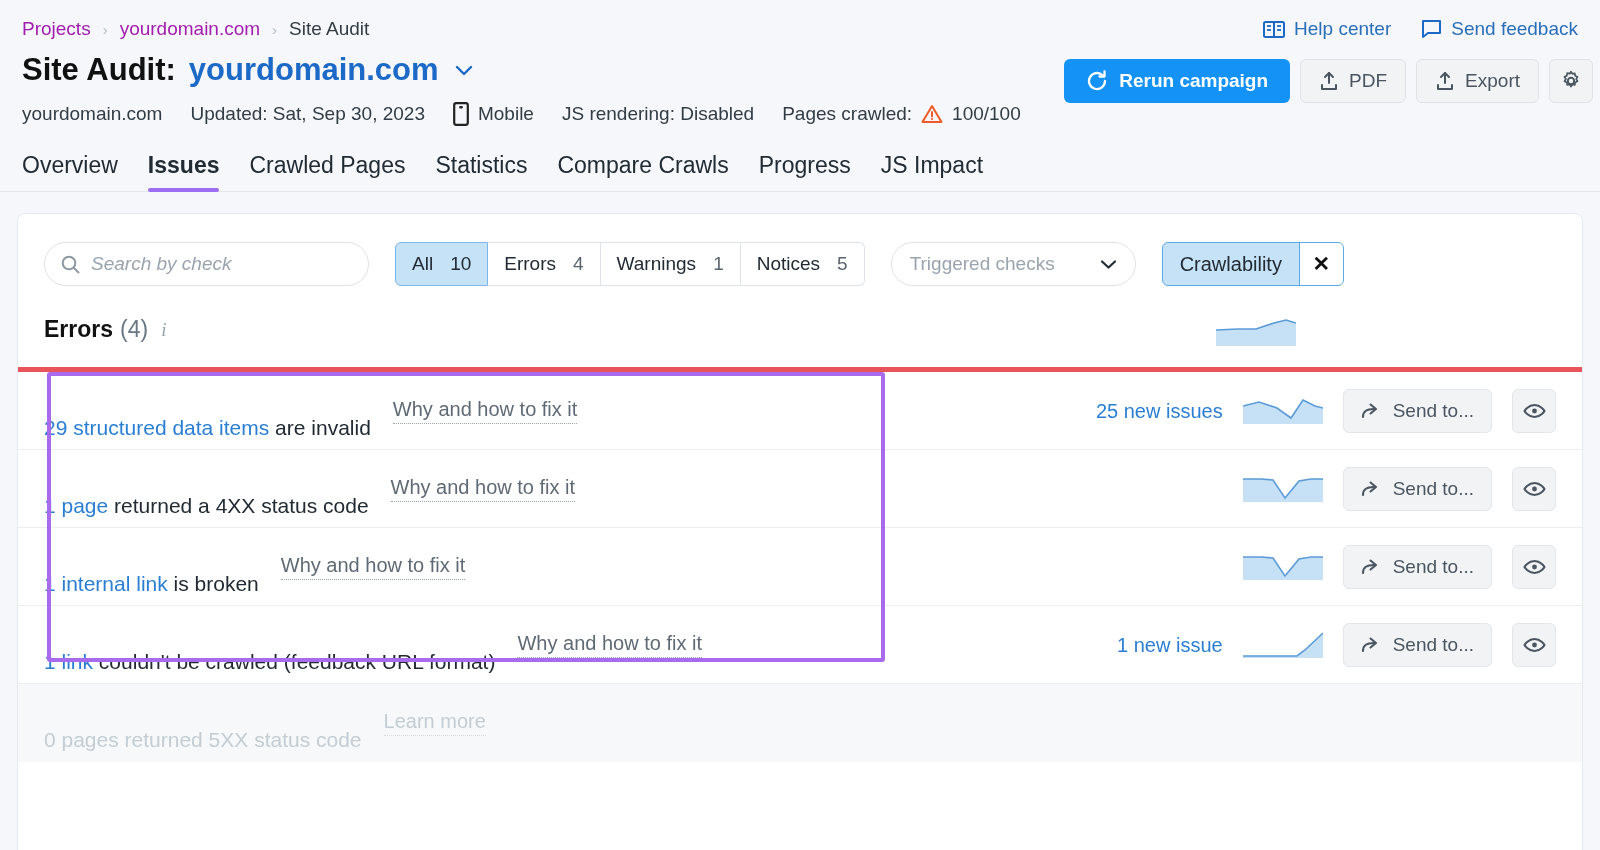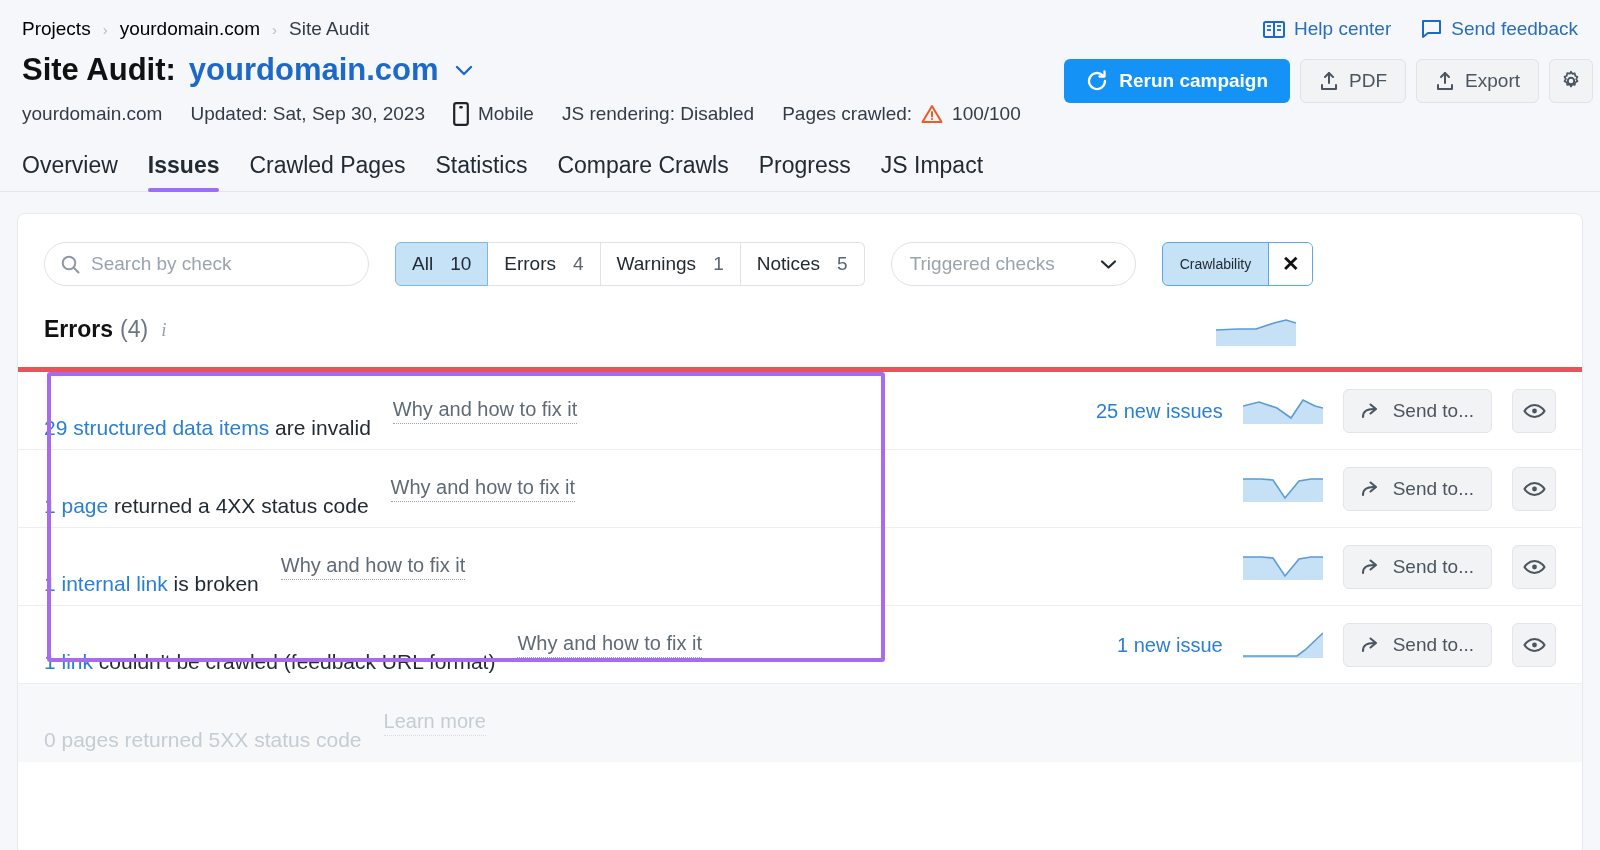--- a/index.html
+++ b/index.html
@@ -10,21 +10,21 @@
     color: #1a1a1a;
     overflow: hidden;
   }
 
   
   .breadcrumb {
     display: flex; align-items: center; gap: 12px;
     padding: 18px 22px 0 22px;
     font-size: 19px; color: #6b7683;
   }
-  .crumb-link { color: #000000; cursor: pointer; }
+  .crumb-link { color: #a21caf; cursor: pointer; }
   .crumb-sep { color: #b3bcc6; font-size: 15px; }
   .crumb-current { color: #333c45; }
 
   
   .help-links {
     position: absolute; right: 22px; top: 18px;
     display: flex; align-items: center; gap: 30px;
     font-size: 19px; color: #2a6ebb;
   }
   .help-link { display: flex; align-items: center; gap: 9px; cursor: pointer; color: #2a6ebb; }
@@ -105,20 +105,21 @@
   .search-box {
     display: flex; align-items: center; gap: 11px;
     width: 325px; height: 44px;
     border: 1px solid #dfe2e6; border-radius: 22px;
     padding: 0 16px; background: #fff;
   }
   .search-box input {
     border: none; outline: none; font-size: 19px;
     font-family: inherit; color: #333; width: 100%;
     background: transparent;
+    font-style: italic;
   }
   .search-box input::placeholder { color: #9aa4ae; }
 
   .segmented { display: flex; }
   .seg {
     display: flex; align-items: center; gap: 17px;
     height: 44px; padding: 0 16px;
     border: 1px solid #dfe2e6; border-left: none;
     font-size: 19px; color: #222b33; cursor: pointer;
     background: #fff;
@@ -141,21 +142,21 @@
     padding: 0 18px; font-size: 19px; color: #9aa4ae; cursor: pointer;
   }
 
   .chip {
     display: flex; align-items: stretch;
     height: 44px; border: 1px solid #5aa9e6; border-radius: 6px;
     background: #c5e2f7; overflow: hidden; cursor: pointer;
   }
   .chip-label {
     display: flex; align-items: center; padding: 0 17px;
-    font-size: 14px; color: #222b33;
+    font-size: 20px; color: #222b33;
   }
   .chip-x {
     display: flex; align-items: center; justify-content: center;
     width: 44px; border-left: 1px solid #5aa9e6;
     background: #fff; font-size: 21px; font-weight: bold; color: #111;
   }
 
   
   .errors-head {
     display: flex; align-items: center;

